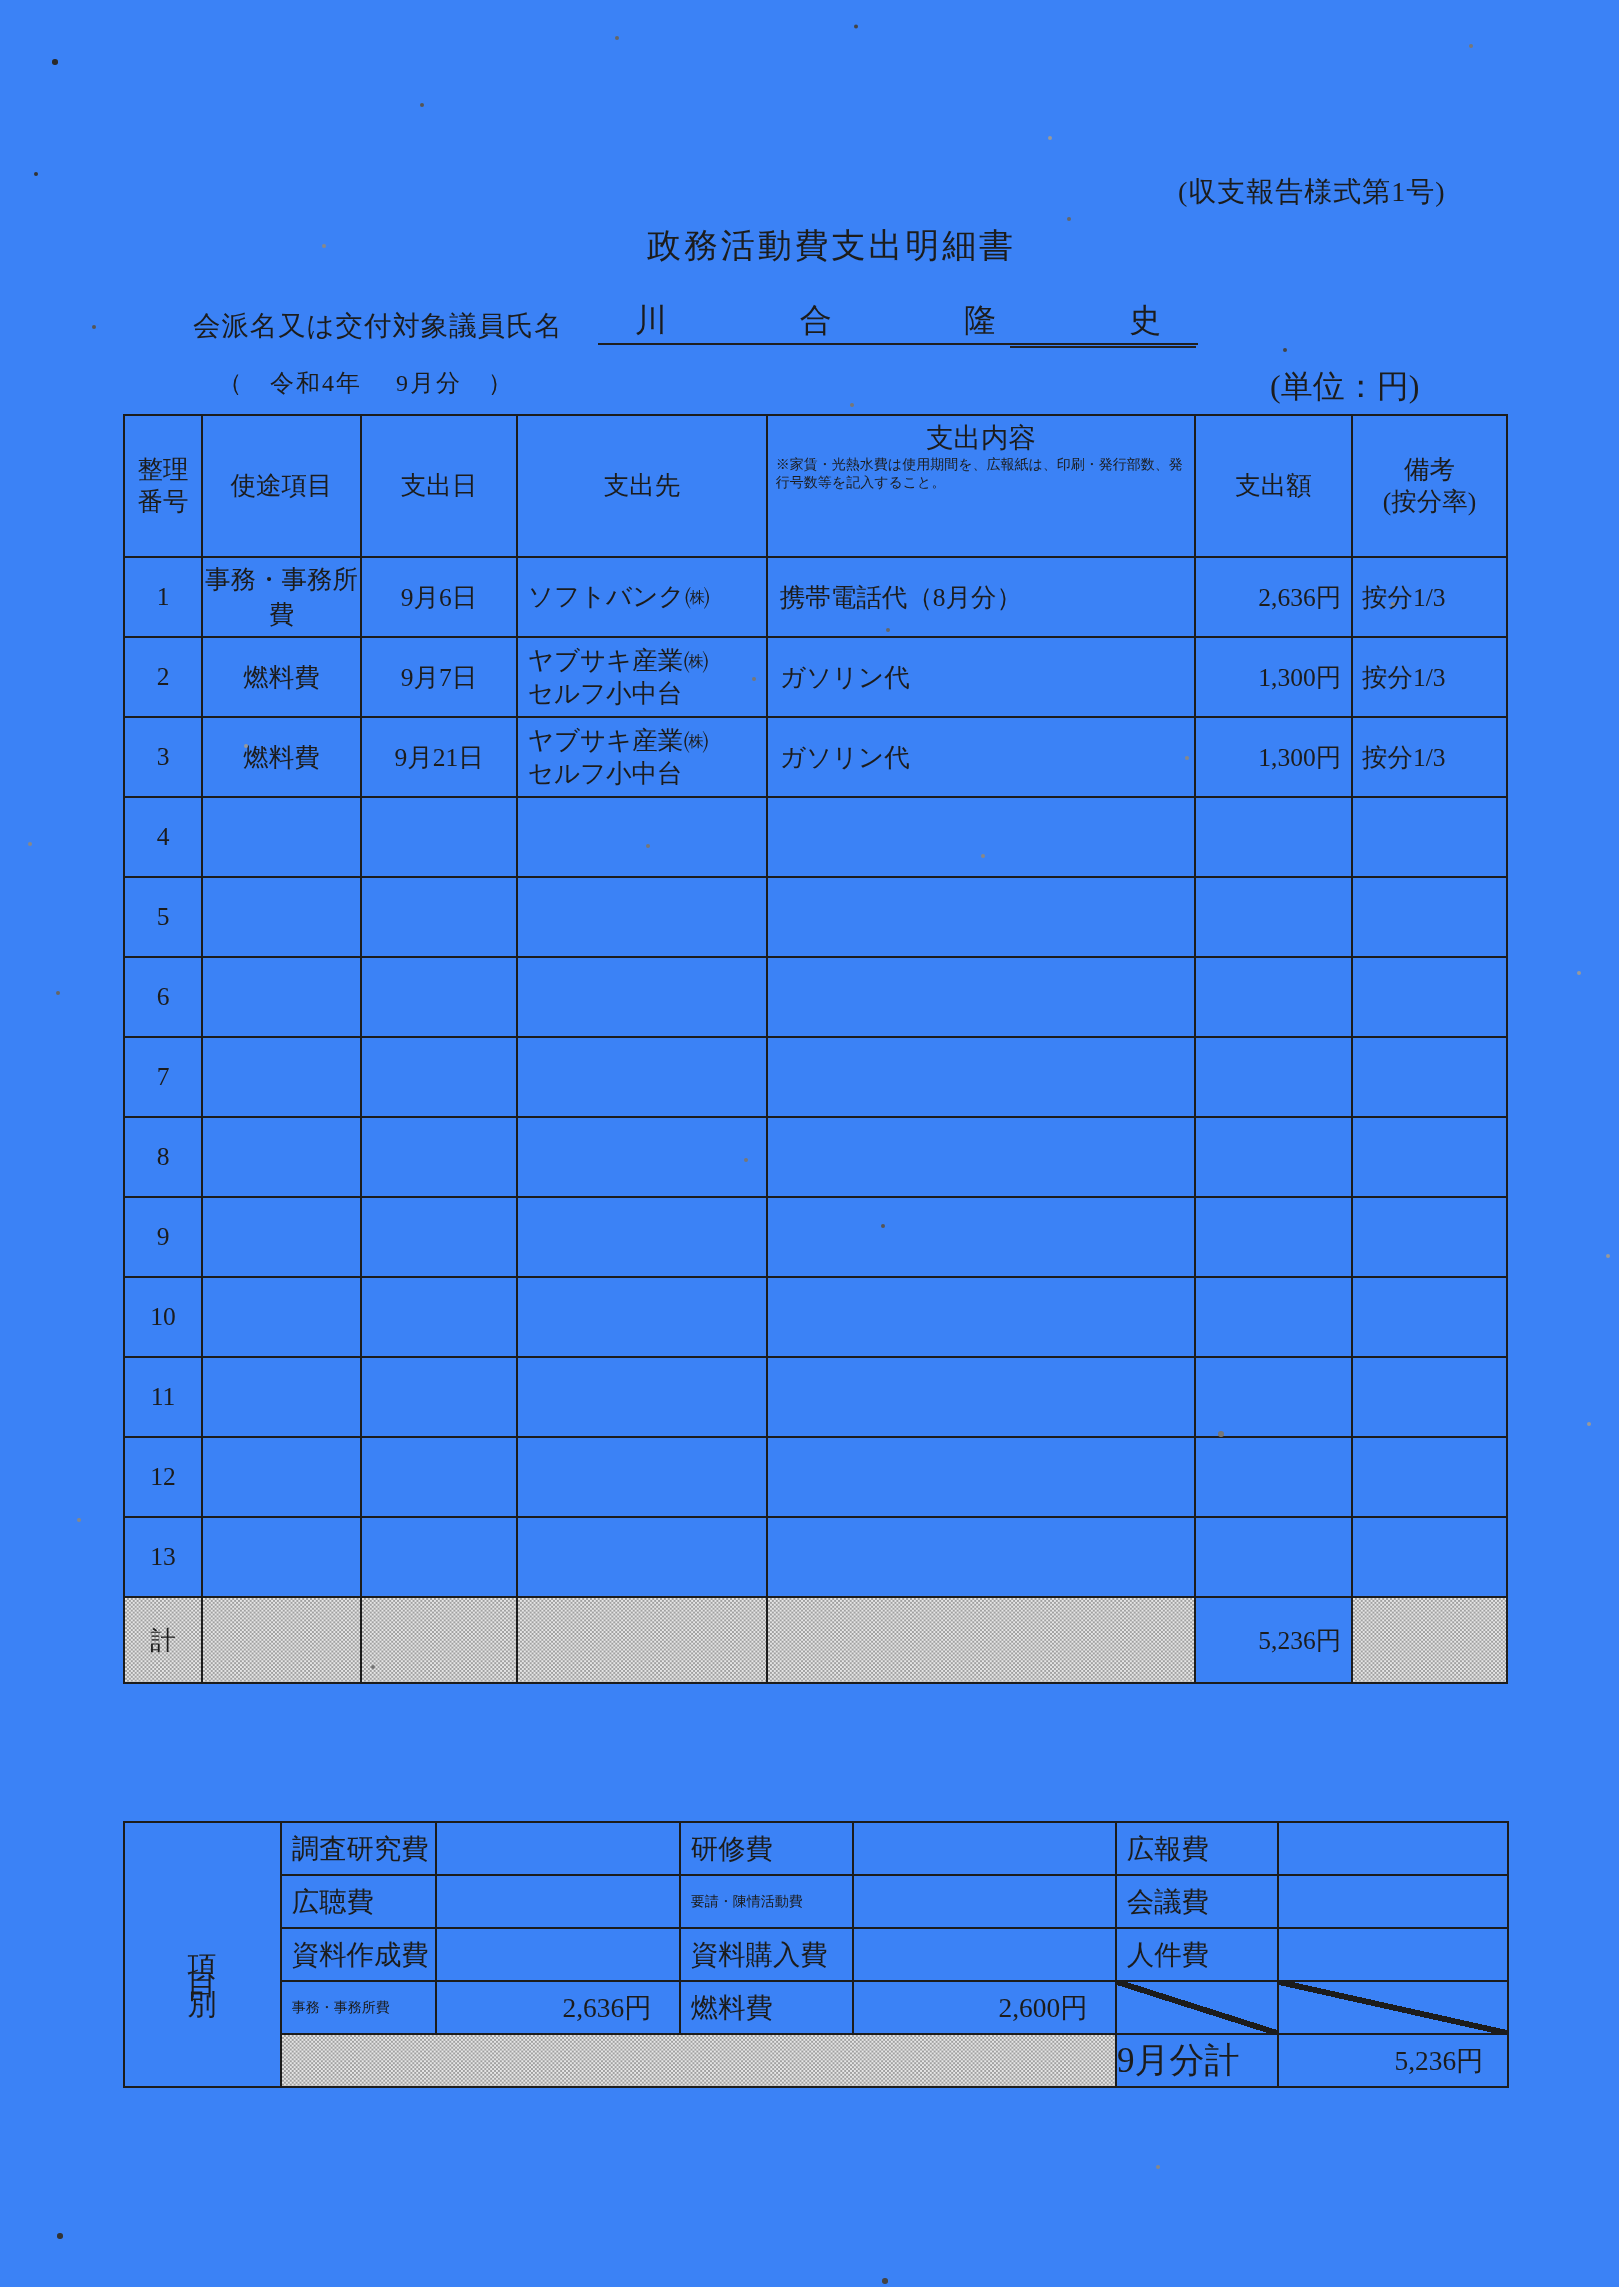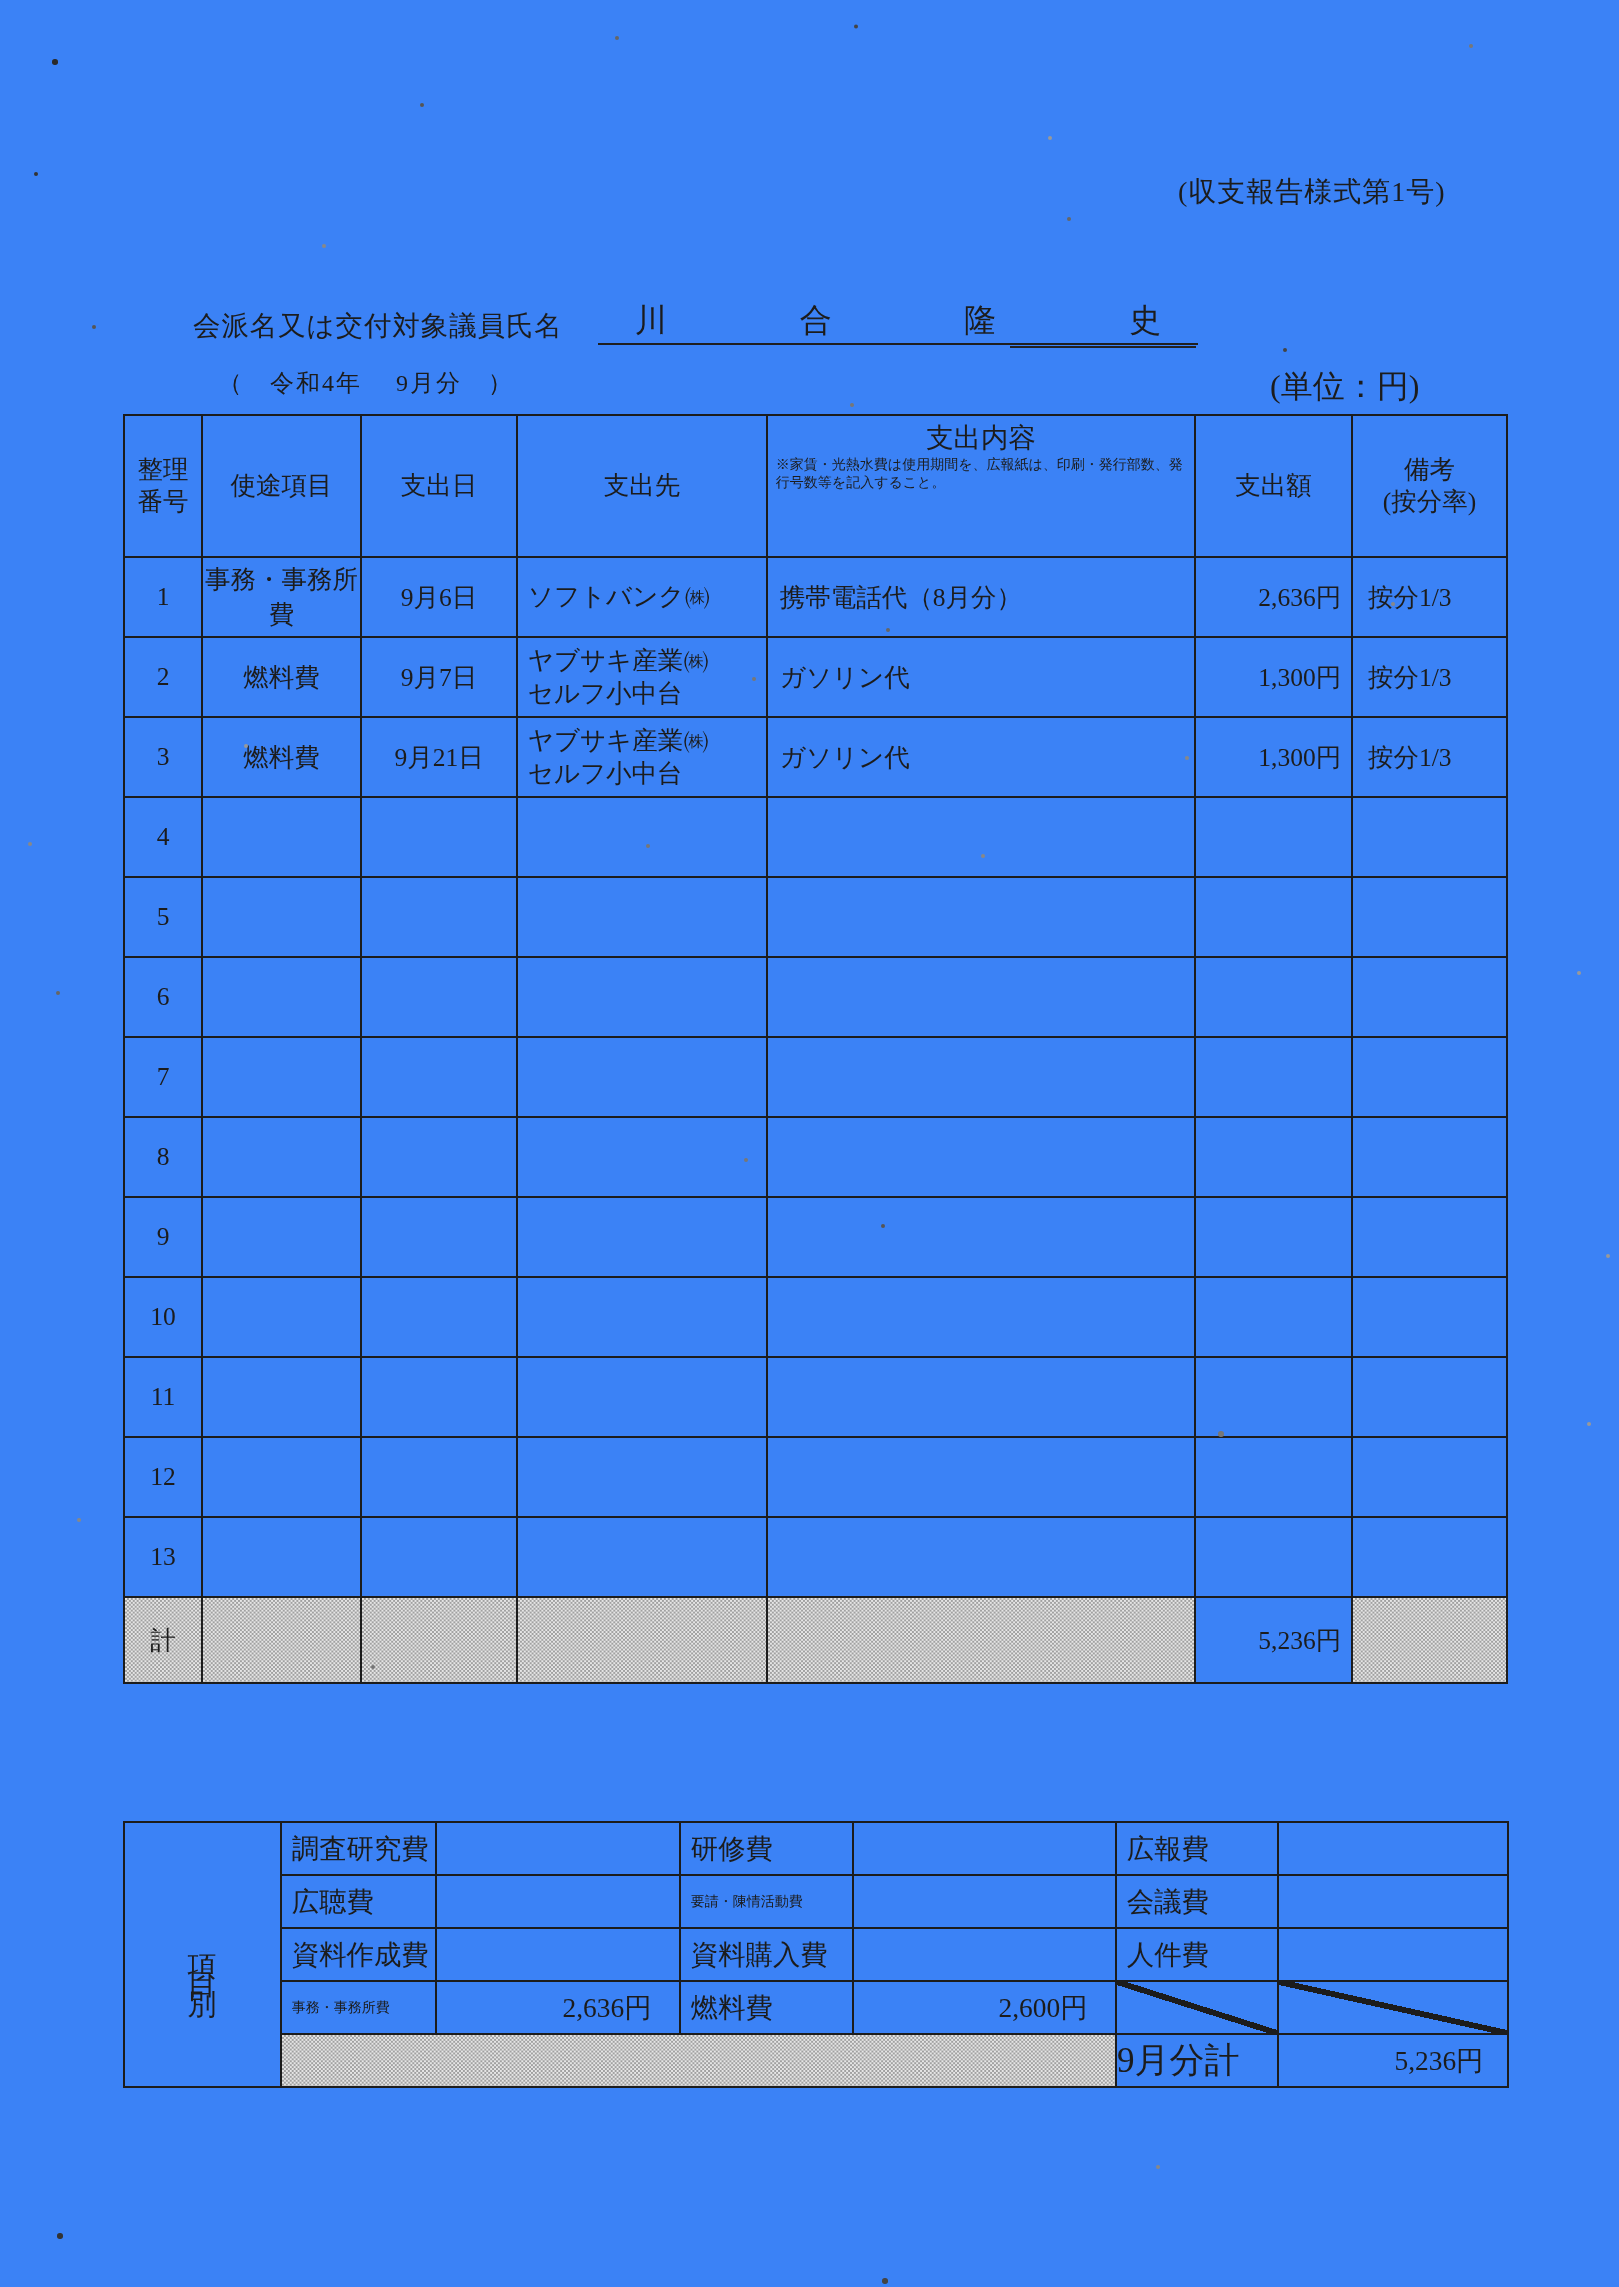--- a/index.html
+++ b/index.html
@@ -31,21 +31,21 @@
   #main-table td{font-size:25.5px;}
   .hd{text-align:center;font-size:27.4px;line-height:1.25;}
   .pre{white-space:pre-line;}
   .c-no{text-align:center;font-size:26.5px;}
   .c-cat{text-align:center;font-size:25.5px;}
   .c-cat.small{font-size:19.6px;}
   .c-date{text-align:center;font-size:26.5px;}
   .c-payee{text-align:left;padding-left:9.8px;font-size:26.5px;line-height:1.3;}
   .c-content{text-align:left;padding-left:11.8px;font-size:24.5px;}
   .c-amount{text-align:right;padding-right:9.8px;font-size:26.5px;}
-  .c-remark{text-align:left;padding-left:15px;font-size:23.5px;}
+  .c-remark{text-align:left;padding-left:9px;font-size:23.5px;}
   .content-hd{vertical-align:top;}
   .content-hd .t{text-align:center;font-size:27.4px;margin-top:3.9px;}
   .content-hd .n{text-align:left;font-size:14px;line-height:1.32;padding:0 5.9px 2px 7.8px;}
   .hatch{
     background-color:#dcdcdc;
     background-image:repeating-conic-gradient(#a0a0a0 0 25%,#e6e6e6 0 50%);
     background-size:3.9px 3.9px;
   }
   #total-label{font-size:27.4px;text-align:center;}
 
@@ -77,20 +77,21 @@
       1157px 2166px 0 1px #888, 884px 2280px 0 2px #444, 1049px 137px 0 1px #999,
       29px 843px 0 1px #888, 1607px 1255px 0 1px #999;
   }
 </style>
 </head>
 <body>
 
 <div id="page">
 
   <div class="abs" id="form-code">(収支報告様式第1号)</div>
+  <div class="abs" id="doc-title">政務活動費支出明細書</div>
 
   <div class="abs" id="name-label">会派名又は交付対象議員氏名</div>
   <div class="abs" id="name-line">
     <span>川</span>
     <span>合</span>
     <span>隆</span>
     <span>史</span>
     <span class="seg2"></span>
   </div>
 

